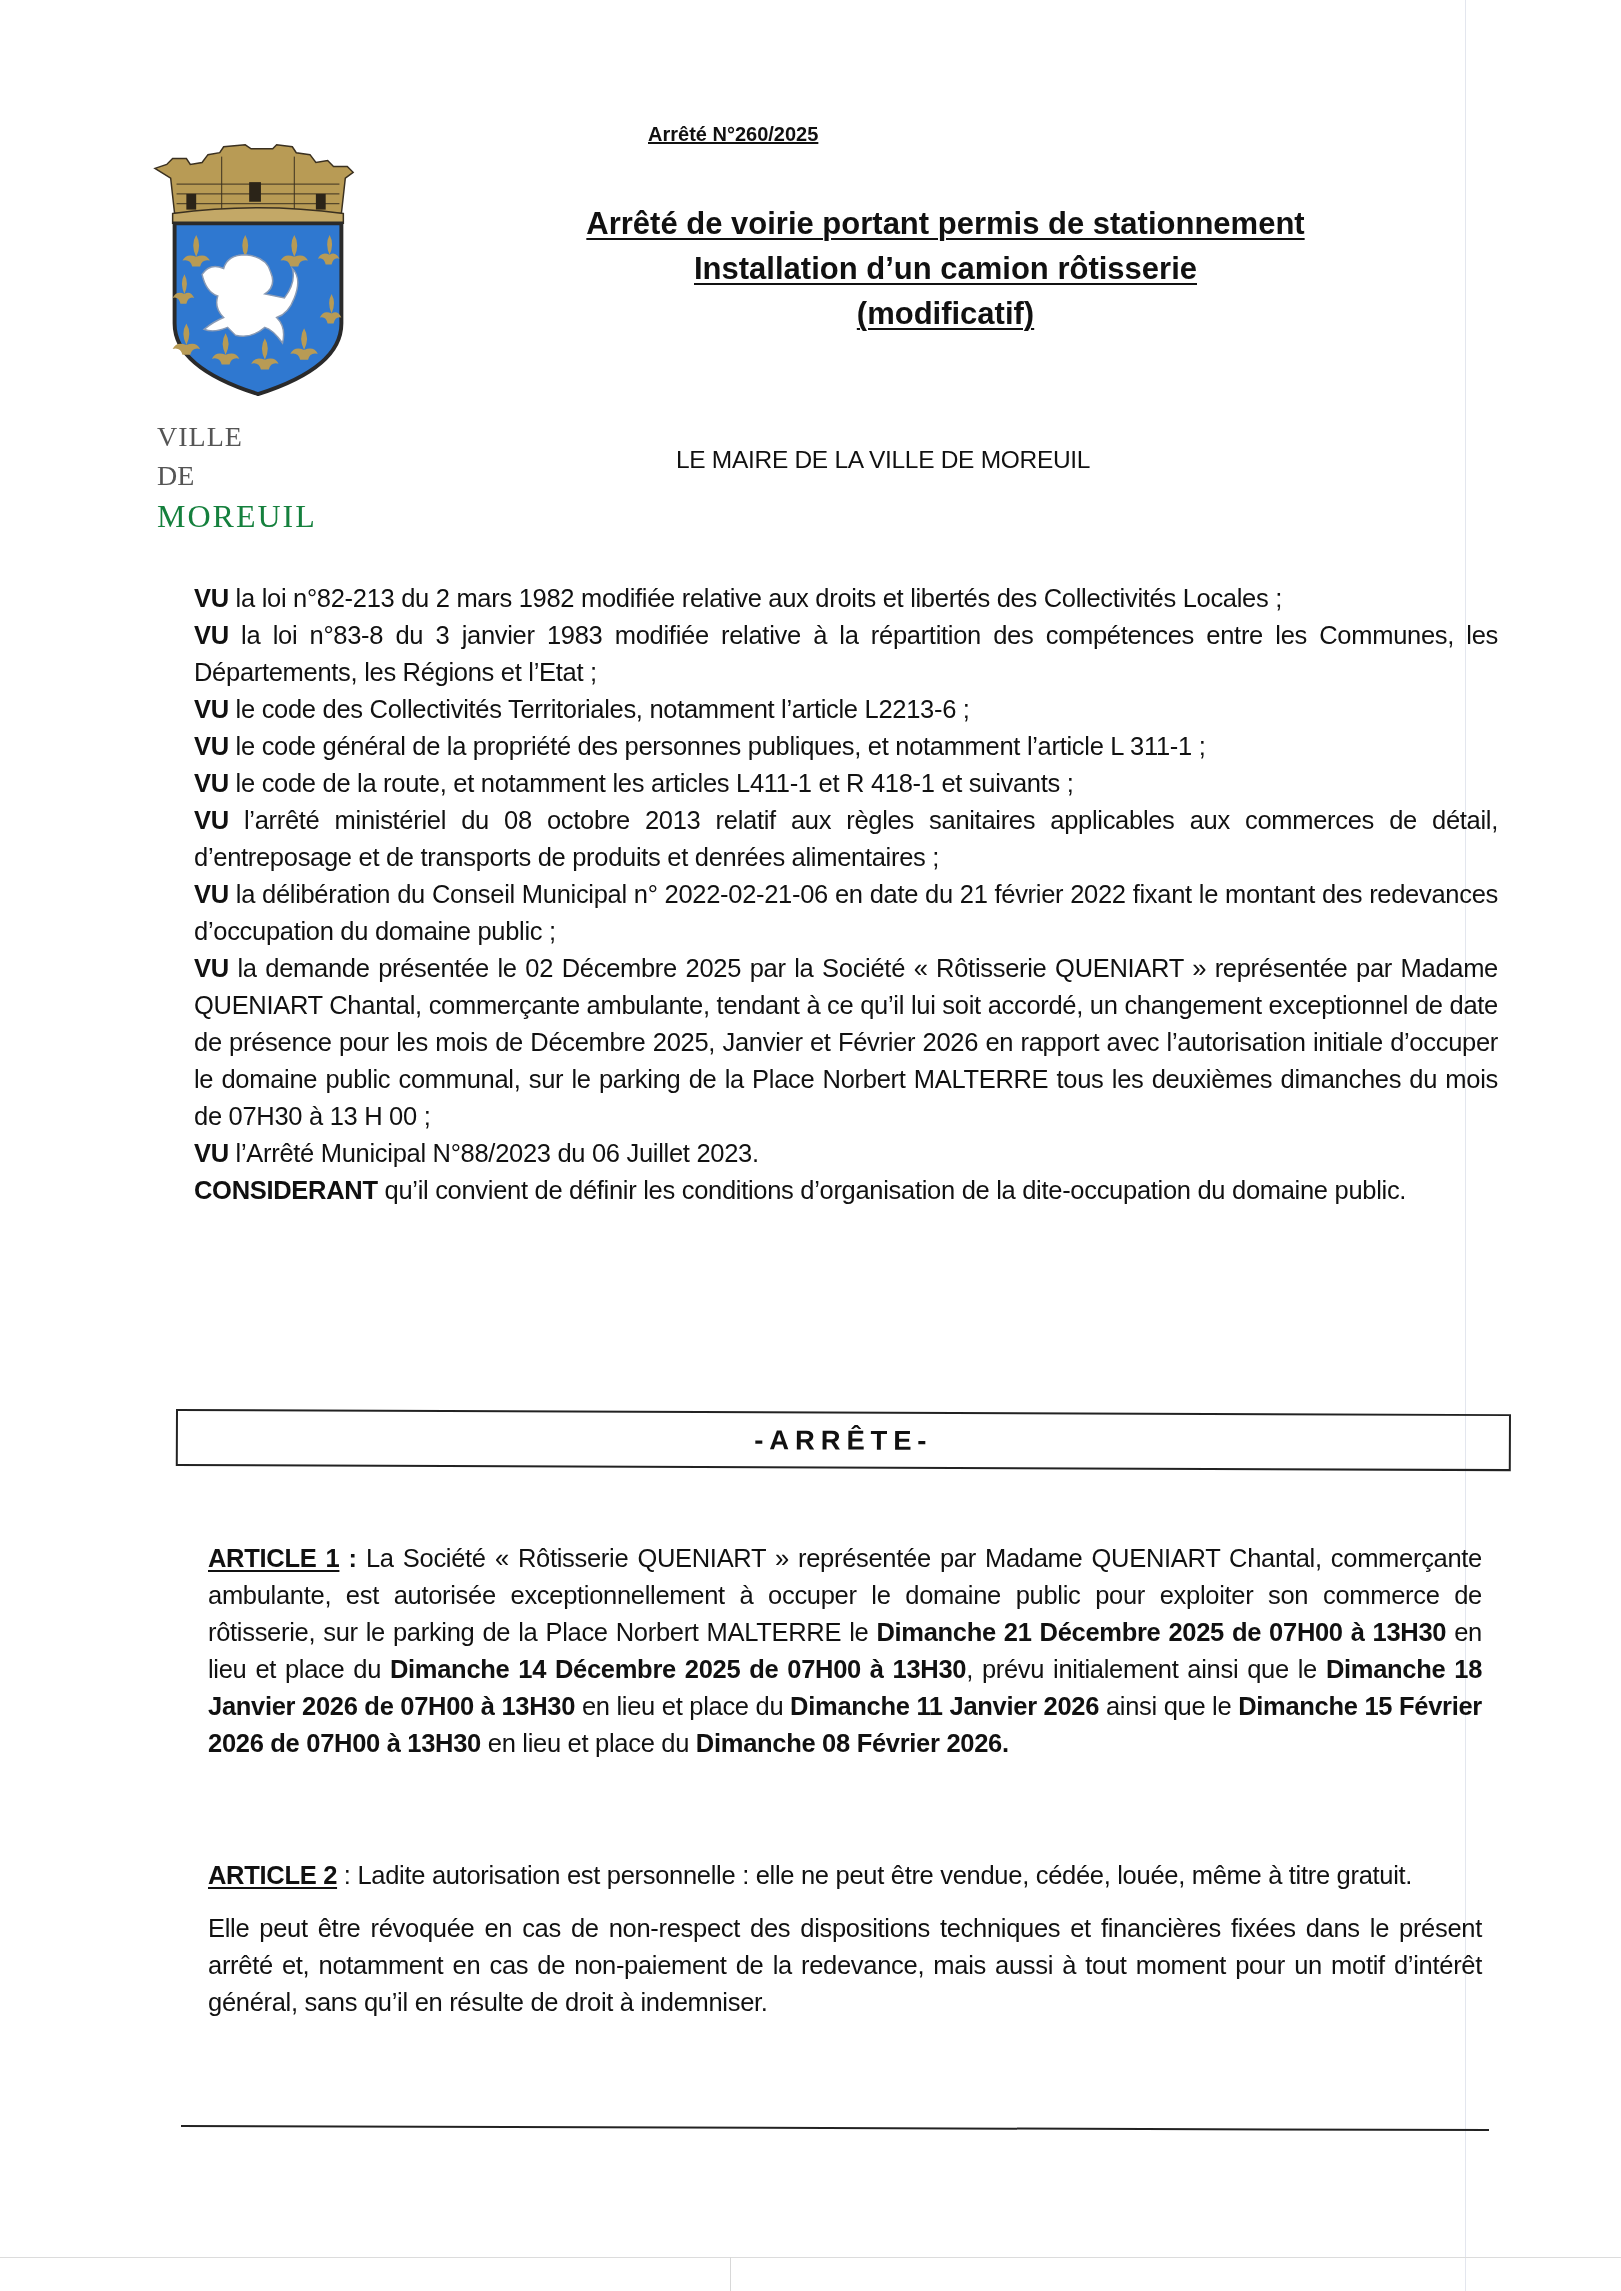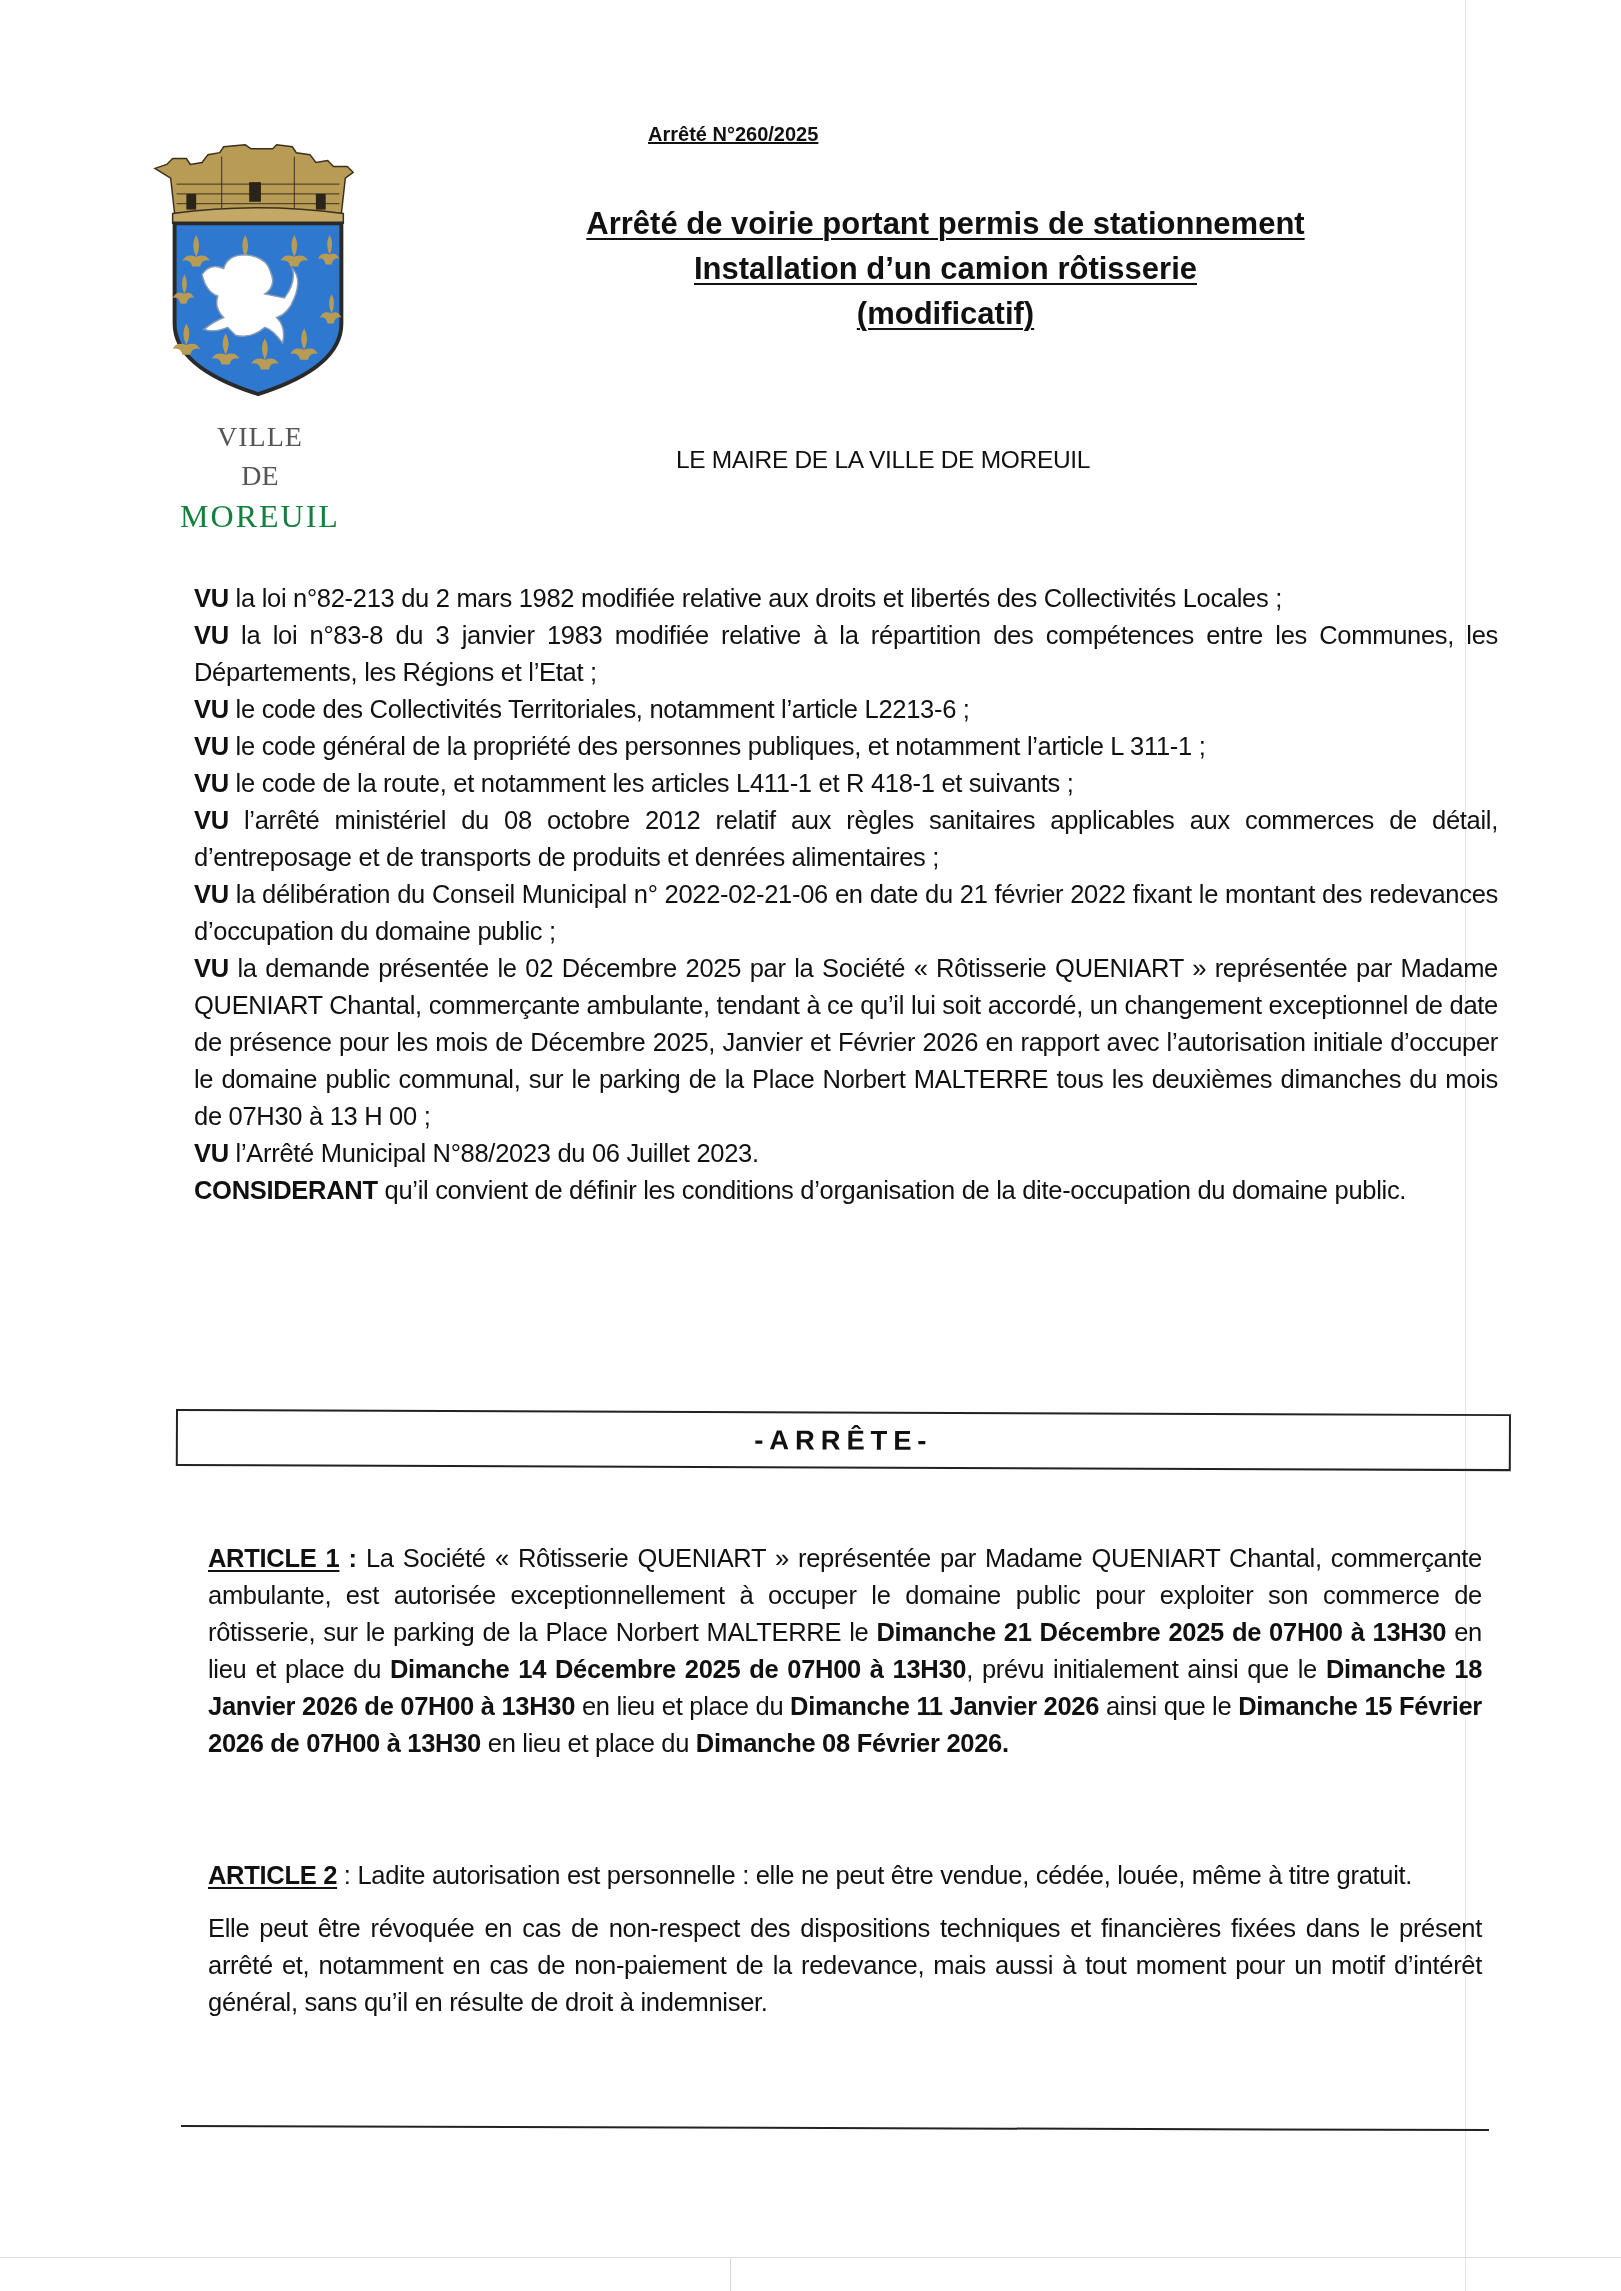--- a/index.html
+++ b/index.html
@@ -4,21 +4,21 @@
 <style>
   html, body { margin:0; padding:0; background:#ffffff; }
   body { width:1621px; height:2292px; position:relative; overflow:hidden;
          font-family:"Liberation Sans", "DejaVu Sans", sans-serif; color:#111; }
   .page { position:absolute; left:0; top:0; width:1621px; height:2292px; background:#fff; }
   .edge-line { position:absolute; left:1465px; top:0; width:1px; height:2292px; background:#e3e6ee; }
   .bottom-line { position:absolute; left:0; top:2257px; width:1621px; height:1px; background:#dcdcdc; }
   .bottom-tick { position:absolute; left:730px; top:2257px; width:1px; height:34px; background:#d8d8d8; }
 
   .crest { position:absolute; left:147px; top:137px; width:221px; height:260px; }
-  .city { position:absolute; left:157px; top:417px; width:206px; text-align:center;
+  .city { position:absolute; left:157px; top:417px; width:206px; 
           font-family:"Liberation Serif", "DejaVu Serif", serif; color:#555; }
   .city .l1 { font-size:28px; letter-spacing:1px; line-height:39px; }
   .city .l2 { font-size:28px; line-height:39px; }
   .city .l3 { font-size:32px; letter-spacing:2px; line-height:43px; color:#15803d; }
 
   .arrete-num { position:absolute; left:648px; top:123px; font-size:20px; font-weight:bold;text-decoration:underline; }
   .title { position:absolute; left:529px; top:201px; width:833px; text-align:center;
            font-family:"Liberation Sans Narrow", "Liberation Sans", sans-serif; font-weight:bold; font-size:31px; line-height:45px; }
   .title span { text-decoration:underline; text-decoration-thickness:2px; text-underline-offset:3.9px; display:inline-block; }
   .maire { position:absolute; left:676px; top:446px; width:549px; text-align:left; font-weight:normal; font-size:24.5px; letter-spacing:-0.3px; }
@@ -99,21 +99,21 @@
   </div>
 
   <div class="maire">LE MAIRE DE LA VILLE DE MOREUIL</div>
 
   <div class="body">
     <p><span class="b">VU</span><span> la loi n°82-213 du 2 mars 1982 modifiée relative aux droits et libertés des Collectivités Locales ;</span></p>
     <p><span class="b">VU</span><span> la loi n°83-8 du 3 janvier 1983 modifiée relative à la répartition des compétences entre les Communes, les Départements, les Régions et l’Etat ;</span></p>
     <p><span class="b">VU</span><span> le code des Collectivités Territoriales, notamment l’article L2213-6 ;</span></p>
     <p><span class="b">VU</span><span> le code général de la propriété des personnes publiques, et notamment l’article L 311-1 ;</span></p>
     <p><span class="b">VU</span><span> le code de la route, et notamment les articles L411-1 et R 418-1 et suivants ;</span></p>
-    <p><span class="b">VU</span><span> l’arrêté ministériel du 08 octobre 2012 relatif aux règles sanitaires applicables aux commerces de détail, d’entreposage et de transports de produits et denrées alimentaires ;</span></p>
+    <p><span class="b">VU</span><span> l’arrêté ministériel du 08 octobre 2013 relatif aux règles sanitaires applicables aux commerces de détail, d’entreposage et de transports de produits et denrées alimentaires ;</span></p>
     <p><span class="b">VU</span><span> la délibération du Conseil Municipal n° 2022-02-21-06 en date du 21 février 2022 fixant le montant des redevances d’occupation du domaine public ;</span></p>
     <p><span class="b">VU</span><span> la demande présentée le 02 Décembre 2025 par la Société « Rôtisserie QUENIART » représentée par Madame QUENIART Chantal, commerçante ambulante, tendant à ce qu’il lui soit accordé, un changement exceptionnel de date de présence pour les mois de Décembre 2025, Janvier et Février 2026 en rapport avec l’autorisation initiale d’occuper le domaine public communal, sur le parking de la Place Norbert MALTERRE tous les deuxièmes dimanches du mois de 07H30 à 13 H 00 ;</span></p>
     <p><span class="b">VU</span><span> l’Arrêté Municipal N°88/2023 du 06 Juillet 2023.</span></p>
     <p><span class="b">CONSIDERANT</span><span> qu’il convient de définir les conditions d’organisation de la dite-occupation du domaine public.</span></p>
   </div>
 
   <div class="arrete-box">
     <span>-ARRÊTE-</span>
   </div>
 

